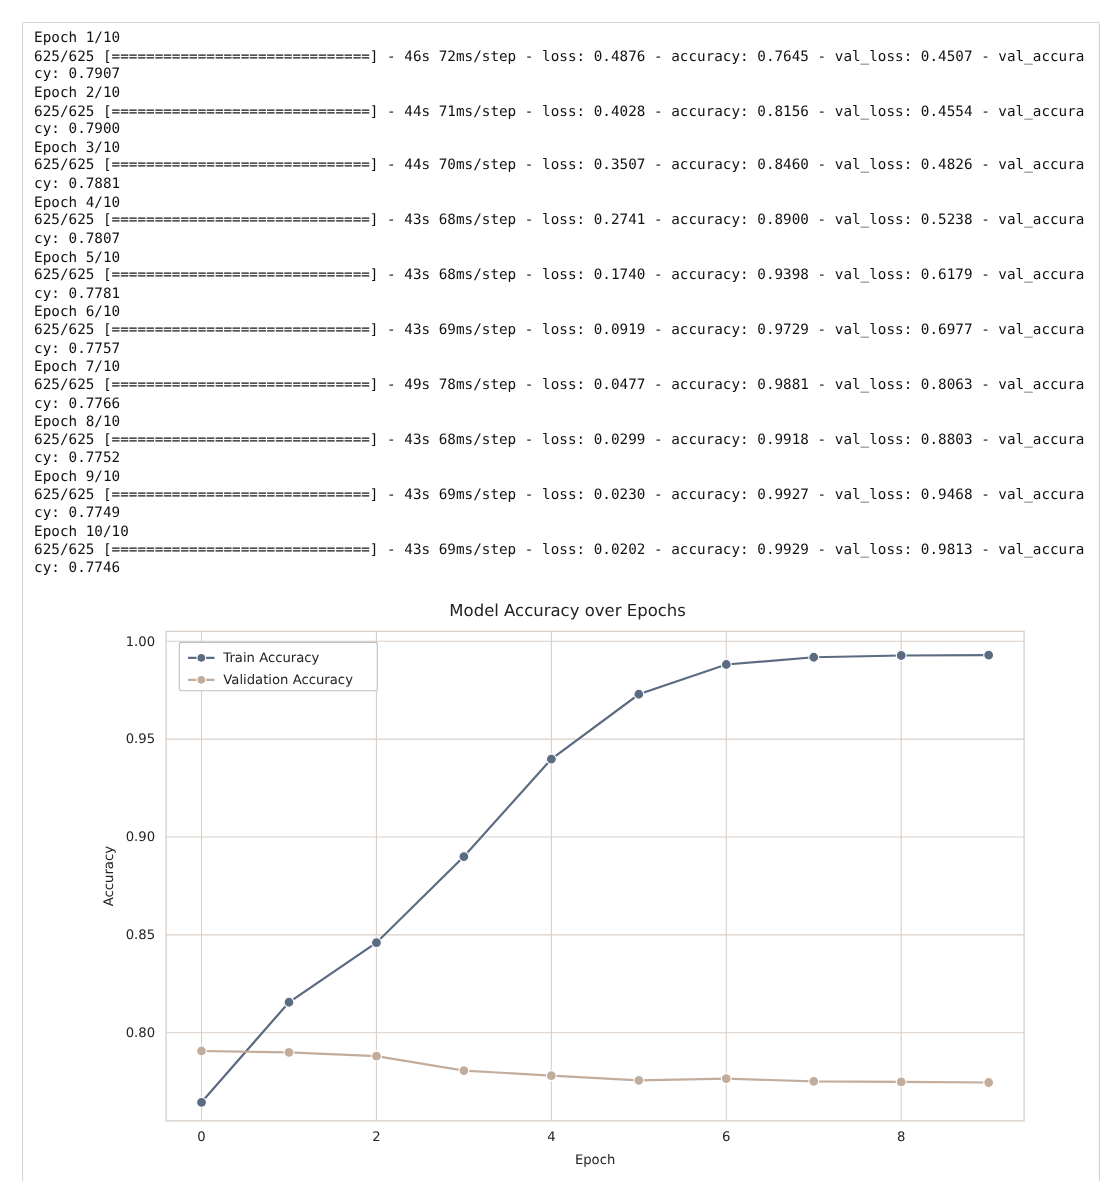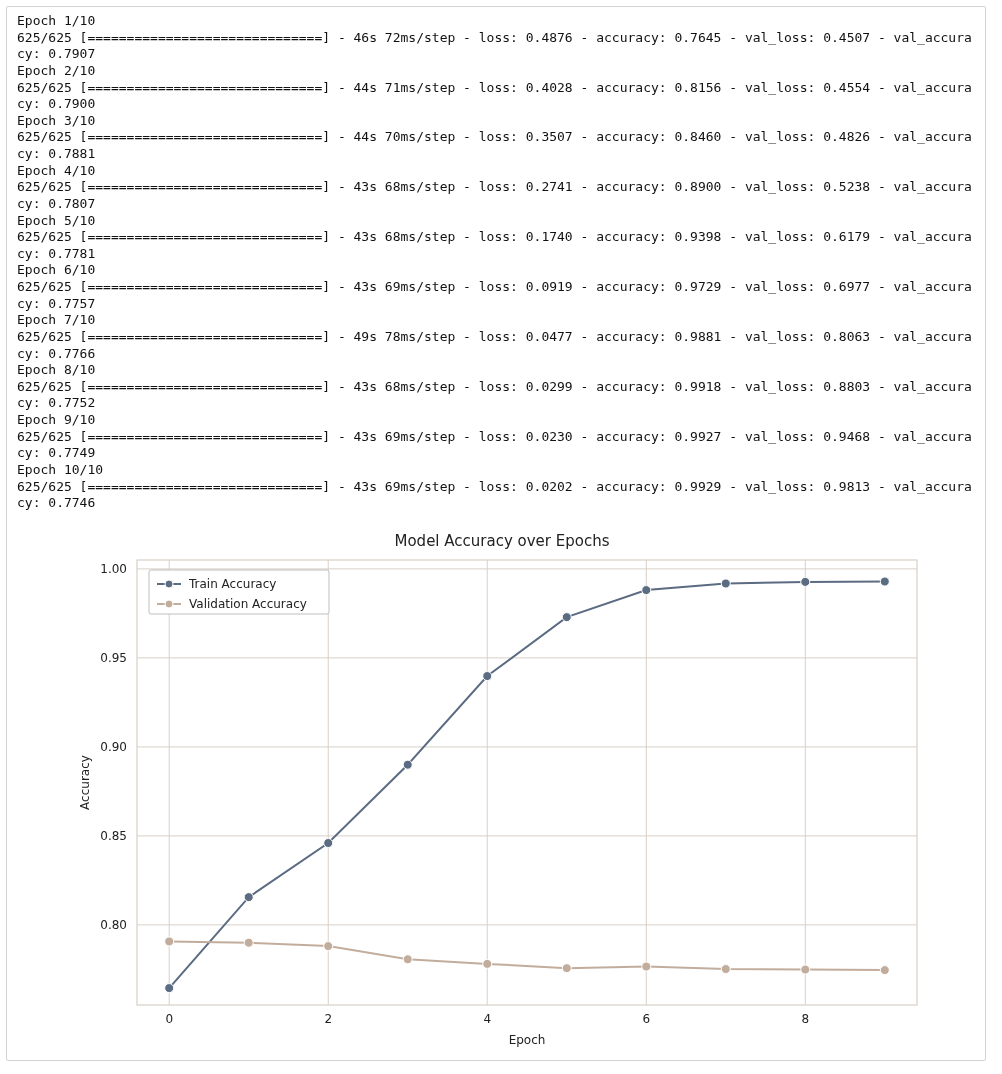--- a/index.html
+++ b/index.html
@@ -6,21 +6,21 @@
     margin: 0;
     padding: 0;
     background: #ffffff;
     font-family: "DejaVu Sans Mono", Menlo, Consolas, monospace;
     font-size: 13px;
     color: #111;
   }
   .cell-output {
     border: 1px solid #d3d3d3;
     border-radius: 2px;
-    margin: 6px;
+    margin: 20px;
     padding: 6px 10px 10px 10px;
     width: 980px;
     box-sizing: border-box;
     background: #fff;
   }
   .log {
     white-space: pre-wrap;
     word-break: break-all;
     line-height: 1.28;
     font-family: "DejaVu Sans Mono", Menlo, Consolas, monospace;

